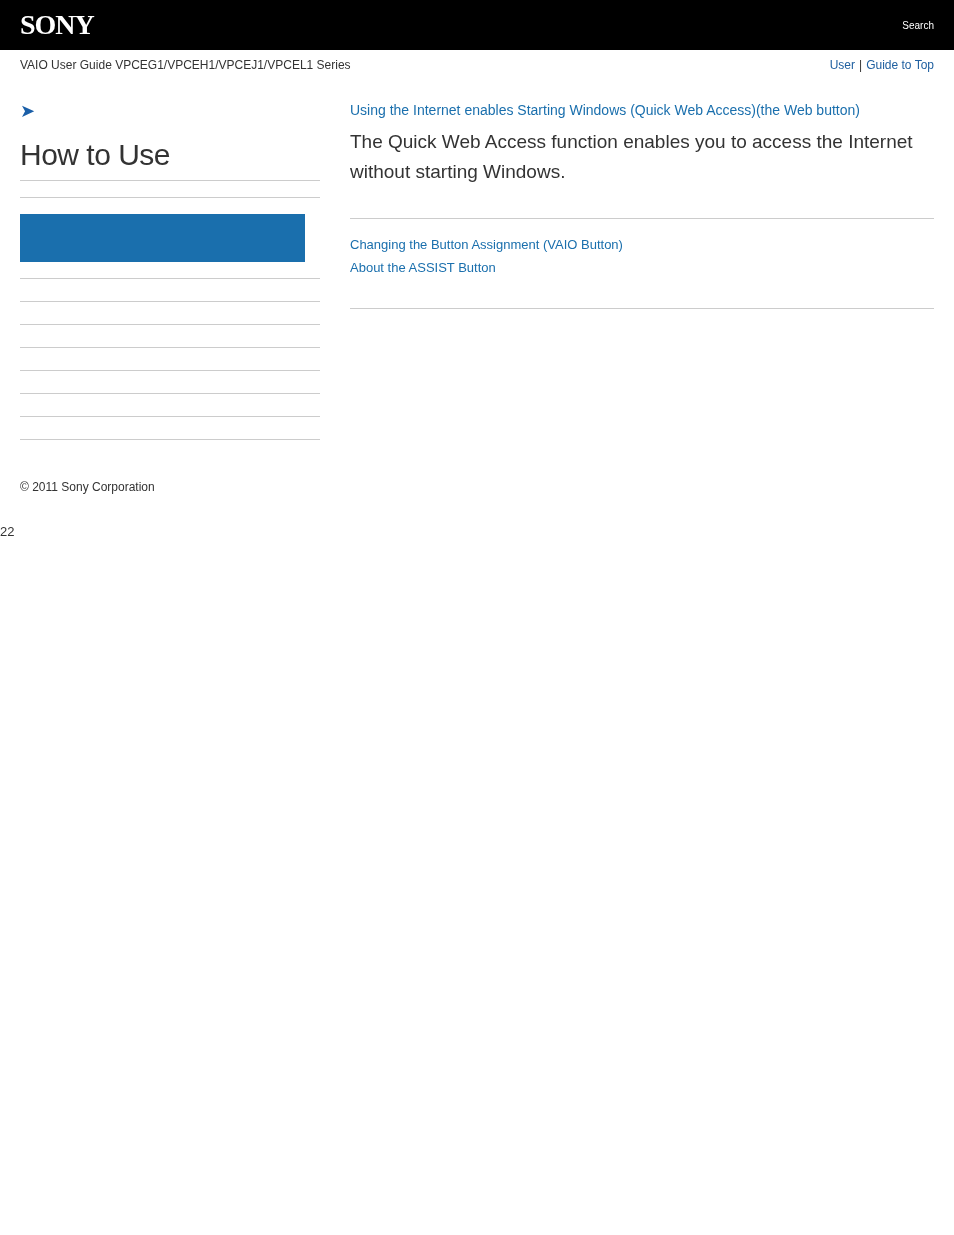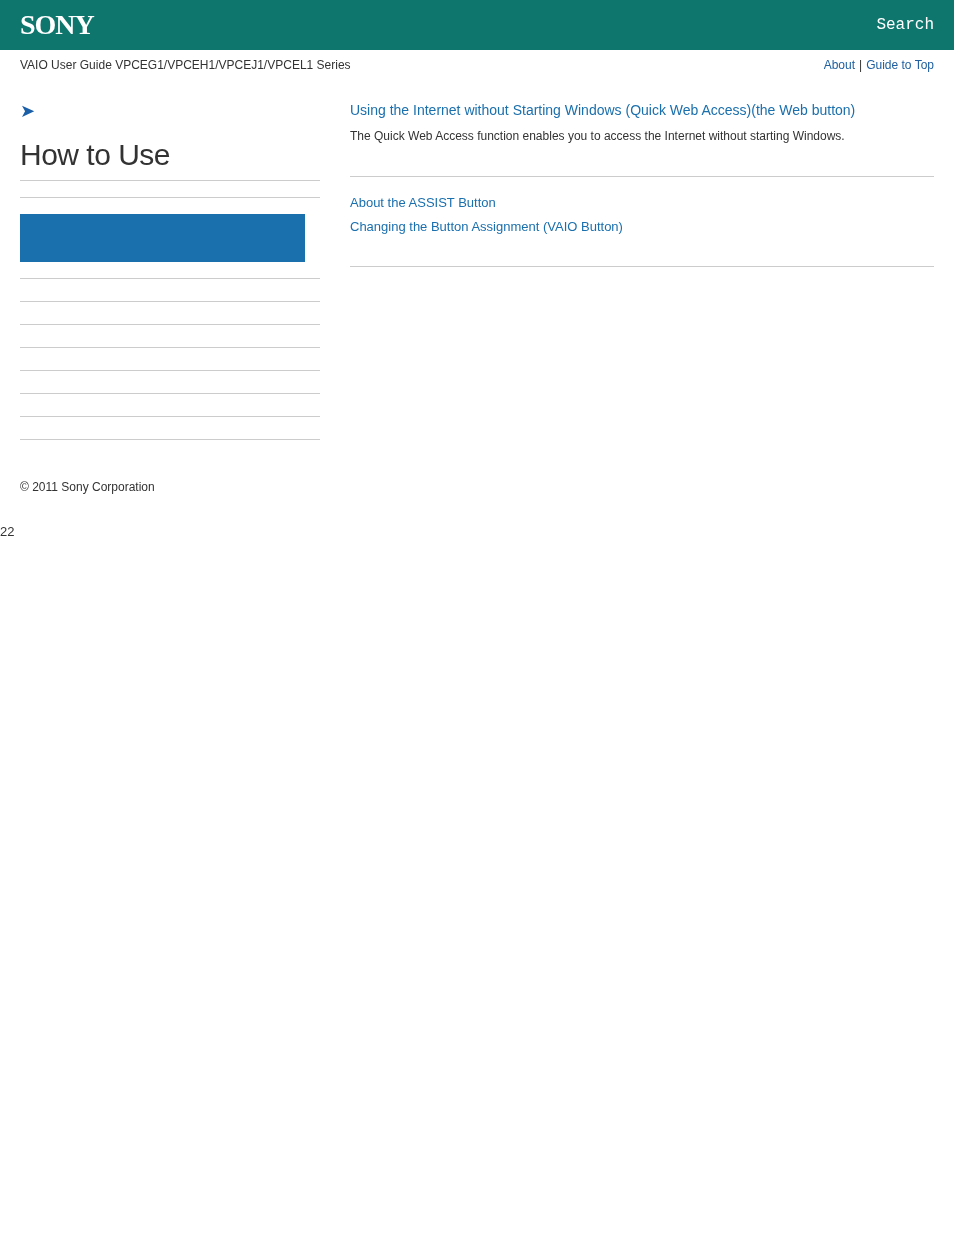--- a/index.html
+++ b/index.html
@@ -7,41 +7,40 @@
       font-family: Arial, Helvetica, sans-serif;
       font-size: 13px;
       color: #333;
       background: #fff;
       width: 954px;
       min-height: 1235px;
     }
 
     
     .header {
-      background: #0f766e;
+      background: #000000;
       padding: 10px 20px;
       display: flex;
       align-items: center;
       justify-content: space-between;
       height: 50px;
     }
     .sony-logo {
       color: #fff;
       font-size: 28px;
       font-weight: bold;
       letter-spacing: -1px;
       font-family: 'Times New Roman', serif;
     }
     .search-btn {
       color: #fff;
-      font-size: 16px;
+      font-size: 10px;
       background: none;
       border: none;
       cursor: pointer;
-      font-family: Liberation Mono, monospace;
     }
 
     
     .breadcrumb-bar {
       padding: 8px 20px;
       display: flex;
       justify-content: space-between;
       align-items: flex-start;
       border-bottom: none;
       font-size: 12px;
@@ -138,21 +137,21 @@
       line-height: 1.5;
     }
 
     .content-link.main-link {
       font-size: 14px;
       display: block;
       margin-bottom: 6px;
     }
 
     .content-description {
-      font-size: 12px;
+      font-size: 19px;
       color: #333;
       line-height: 1.6;
       margin-top: 4px;
     }
 
     .content-divider {
       border: none;
       border-top: 1px solid #ccc;
       margin: 16px 0;
       width: 100%;
@@ -183,21 +182,21 @@
 <body>
 
 <header class="header">
   <span class="sony-logo">SONY</span>
   <button class="search-btn">Search</button>
 </header>
 
 <div class="breadcrumb-bar">
   <span class="breadcrumb-text">VAIO User Guide VPCEG1/VPCEH1/VPCEJ1/VPCEL1 Series</span>
   <div class="breadcrumb-nav">
-    <a href="#">About</a>
+    <a href="#">User</a>
     <span class="sep">|</span>
     <a href="#">Guide to Top</a>
   </div>
 </div>
 
 <div class="main">
 
   <aside class="sidebar">
     <span class="chevron-right">➤</span>
     <div class="sidebar-title">How to Use</div>
@@ -214,30 +213,30 @@
       <hr class="sidebar-line">
       <hr class="sidebar-line">
       <hr class="sidebar-line">
       <hr class="sidebar-line">
     </div>
   </aside>
 
   <section class="content">
 
     <div class="content-section">
-      <a href="#" class="content-link main-link">Using the Internet without Starting Windows (Quick Web Access)(the Web button)</a>
+      <a href="#" class="content-link main-link">Using the Internet enables Starting Windows (Quick Web Access)(the Web button)</a>
       <p class="content-description">The Quick Web Access function enables you to access the Internet without starting Windows.</p>
     </div>
 
     <hr class="content-divider">
 
     <div class="content-section">
       <div class="content-sub-links">
+        <a href="#" class="content-link">Changing the Button Assignment (VAIO Button)</a>
         <a href="#" class="content-link">About the ASSIST Button</a>
-        <a href="#" class="content-link">Changing the Button Assignment (VAIO Button)</a>
       </div>
     </div>
 
     <hr class="content-divider">
   </section>
 </div>
 
 <div class="footer-left">
   <span>© 2011 Sony Corporation</span>
 </div>

